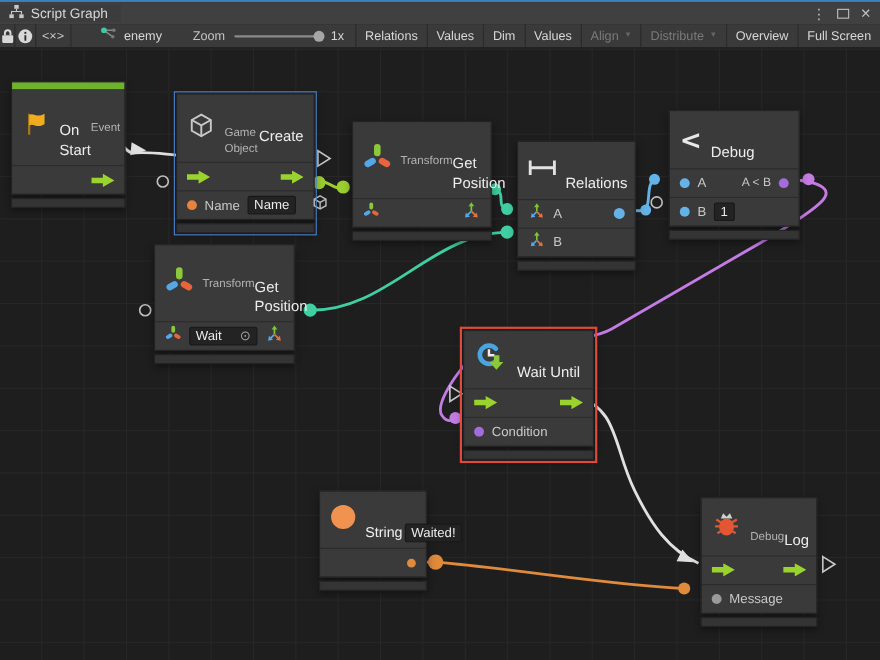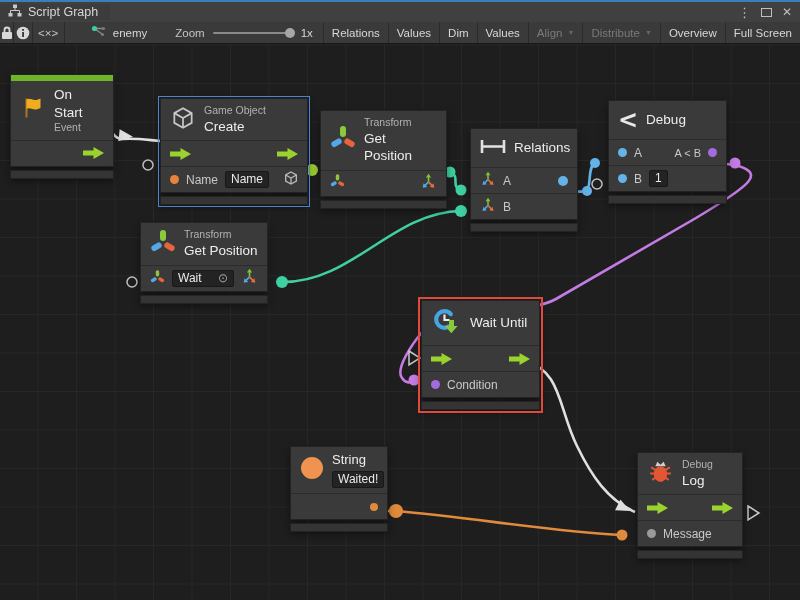--- a/index.html
+++ b/index.html
@@ -38,21 +38,21 @@
     background-image:linear-gradient(#272727 1px, transparent 1px),
                      linear-gradient(90deg,#272727 1px, transparent 1px);
     background-size:38.5px 38.5px; background-position:-1px 6px; }
   #wires { position:absolute; inset:0; z-index:3; pointer-events:none; }
 
   
   .node { position:absolute; z-index:5; }
   .nbody { background:#3A3A3A; border:1px solid #232323; box-shadow:0 4px 8px rgba(0,0,0,.4); }
   .accent { height:6px; background:#6FB32A; }
   .nheader { display:flex; align-items:center; gap:8px; padding:5px 9px; min-height:38px; }
-  .tcol { display:flex; flex-direction:column; justify-content:center; }
+  .tcol { display:flex; justify-content:center;margin-top:24px; }
   .sub { font-size:10.5px; color:#B2B2B2; line-height:1.3; }
   .ttl { font-size:13.5px; color:#EDEDED; line-height:1.3; }
   .nrow { border-top:1px solid #2B2B2B; display:flex; align-items:center; gap:7px; padding:0 9px; height:26px; }
   .nfooter { height:9px; background:#343434; border:1px solid #232323; margin-top:3px; box-shadow:0 3px 6px rgba(0,0,0,.35); }
   .spacer { flex:1; }
   .pdot { width:9px; height:9px; border-radius:50%; flex:0 0 auto; }
   .plabel { font-size:12px; color:#C8C8C8; }
   .field { background:#232323; border:1px solid #181818; border-radius:2px; padding:0 5px; font-size:12px;
            color:#EAEAEA; height:17px; line-height:15px; display:flex; align-items:center; }
   .picker { color:#A0A0A0; font-size:12px; margin-left:8px; }
@@ -128,21 +128,21 @@
         <span class="flow-arrow">
           <svg width="21" height="12">
               <path d="M0 3.5h10.5V0L21 6 10.5 12V8.5H0z" fill="#9BD32E"></path>
             </svg>
         </span>
       </div>
     </div>
     <div class="nfooter"></div>
   </div>
 
-  <div class="node selected" style="left:160px; top:98px; width:148px;border-radius:11px;">
+  <div class="node selected" style="left:160px; top:85px; width:126px;border-radius:11px;">
     <div class="nbody">
       <div class="nheader">
         <span>
           <svg width="26" height="26" viewBox="0 0 24 24" fill="none" stroke="#C8C8C8" stroke-width="1.6">
               <path d="M12 3l8 4.5v9L12 21l-8-4.5v-9z"></path>
               <path d="M4 7.5l8 4.5 8-4.5M12 12v9"></path>
             </svg>
         </span>
         <div class="tcol">
           <div class="sub">Game Object</div>

